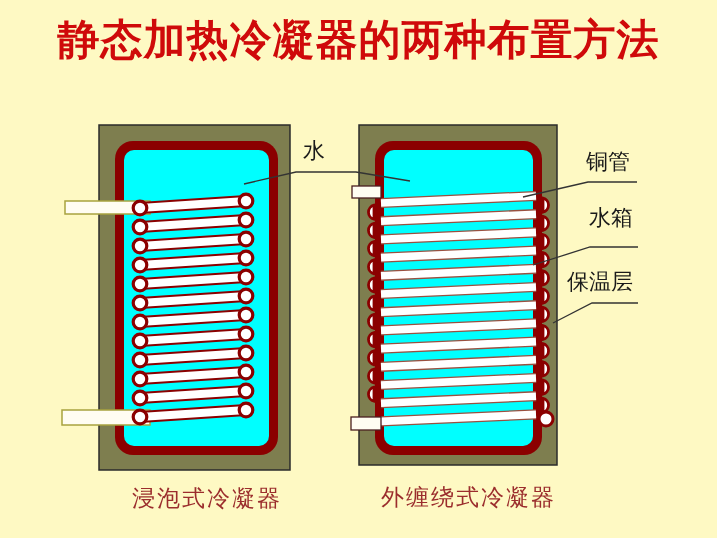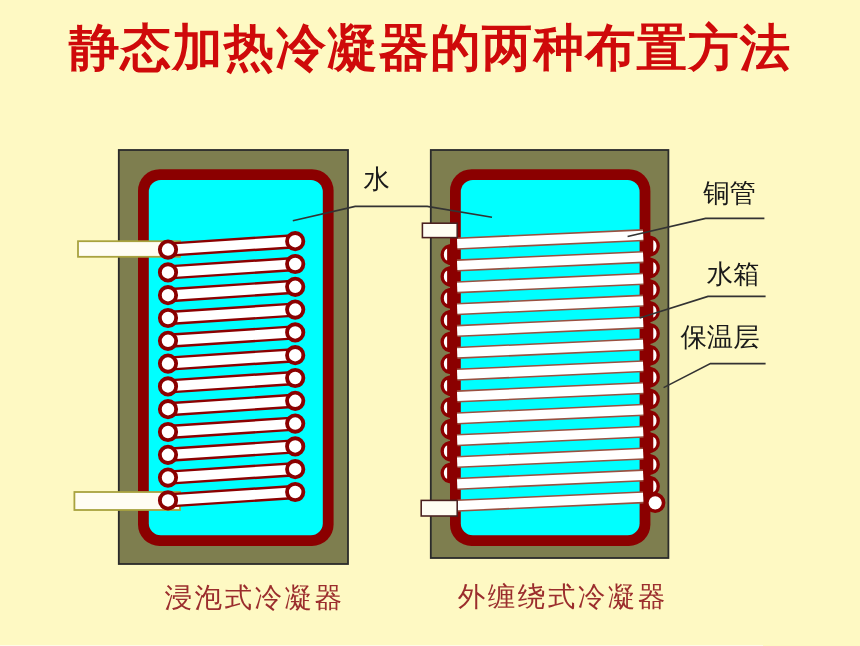--- a/index.html
+++ b/index.html
@@ -16,21 +16,21 @@
     white-space:nowrap;
   }
   #diagram-svg{position:absolute;top:0;left:0;}
   .anno{
     position:absolute;color:var(--label-text,#1a1a1a);
     font-size:22px;font-family:"DejaVu Serif","Liberation Serif",serif;
     white-space:nowrap;line-height:1.05;
   }
   .caption{
     position:absolute;color:var(--caption-red,#9b2d2d);
-    font-size:23px;letter-spacing:2px;text-align:center;
+    font-size:23px;letter-spacing:2px;
     font-family:"DejaVu Serif","Liberation Serif",serif;
     white-space:nowrap;
   }
 </style>
 </head>
 <body>
 
 <div class="stage" style="--title-red: #cf0a0a; --caption-red: #9b2d2d; --label-text: #1a1a1a;">
 
   <svg id="diagram-svg" width="717" height="538" viewBox="0 0 717 538">
@@ -151,18 +151,18 @@
         <polyline points="523,197 588,182 637,182" fill="none" stroke="#333333" stroke-width="1.3"></polyline>
         <polyline points="533,265 590,247 638,247" fill="none" stroke="#333333" stroke-width="1.3"></polyline>
         <polyline points="553,323 592,303 638,303" fill="none" stroke="#333333" stroke-width="1.3"></polyline>
       </g>
   </svg>
 
   <div class="title">静态加热冷凝器的两种布置方法</div>
 
   <div class="anno" style="left:303px;top:139px;">水</div>
   <div class="anno" style="left:586px;top:150px;text-align:right;">铜管</div>
-  <div class="anno" style="left:589px;top:218px;">水箱</div>
+  <div class="anno" style="left:589px;top:206px;">水箱</div>
   <div class="anno" style="left:567px;top:270px;text-align:right;">保温层</div>
 
   <div class="caption" style="left:132px;top:483px;width:160px;">浸泡式冷凝器</div>
   <div class="caption" style="left:381px;top:482px;width:176px;">外缠绕式冷凝器</div>
 </div>
 
 </body></html>

